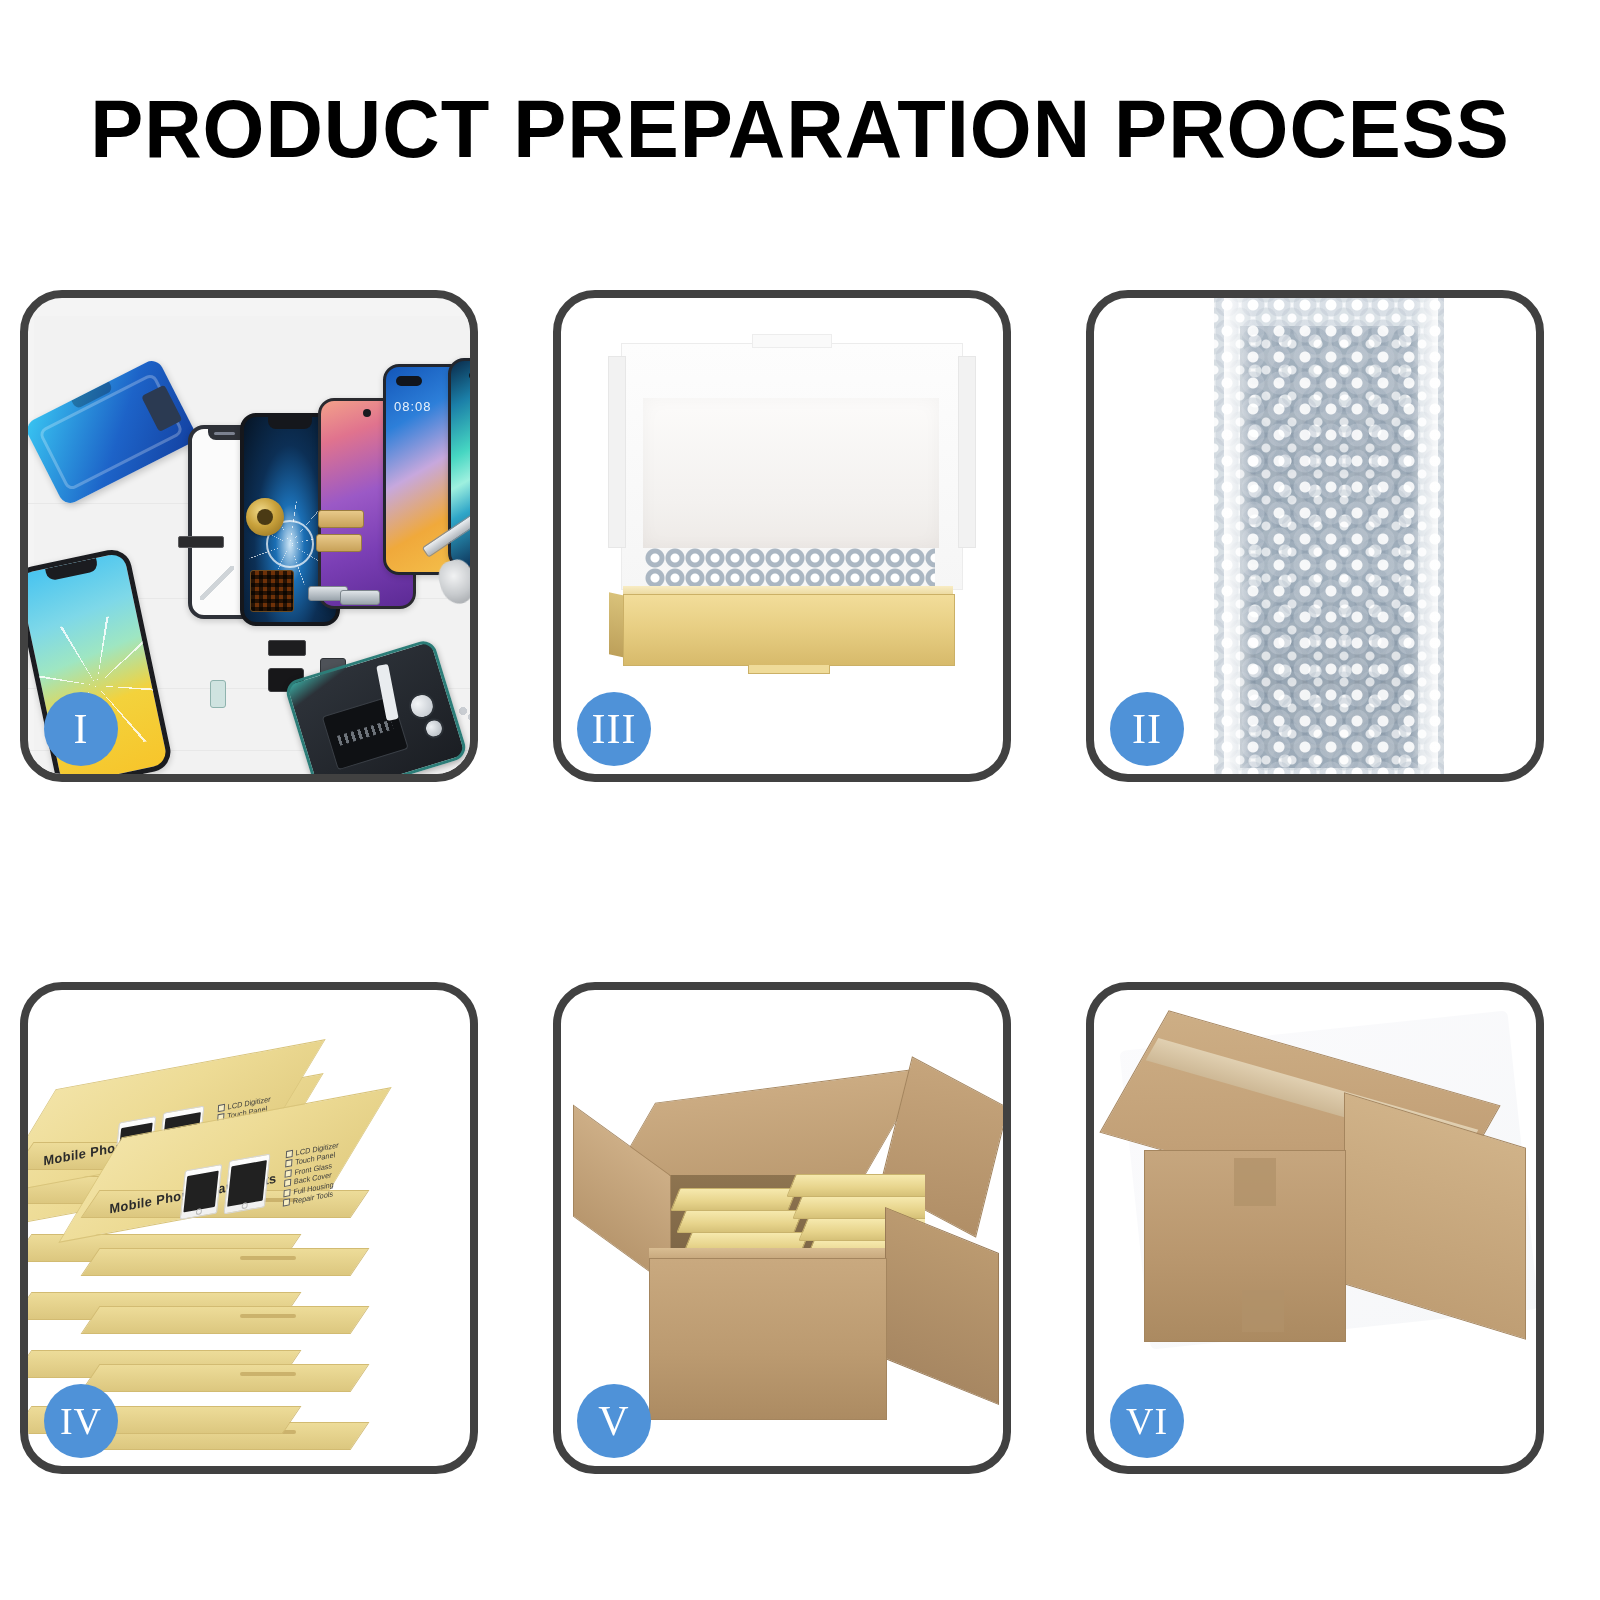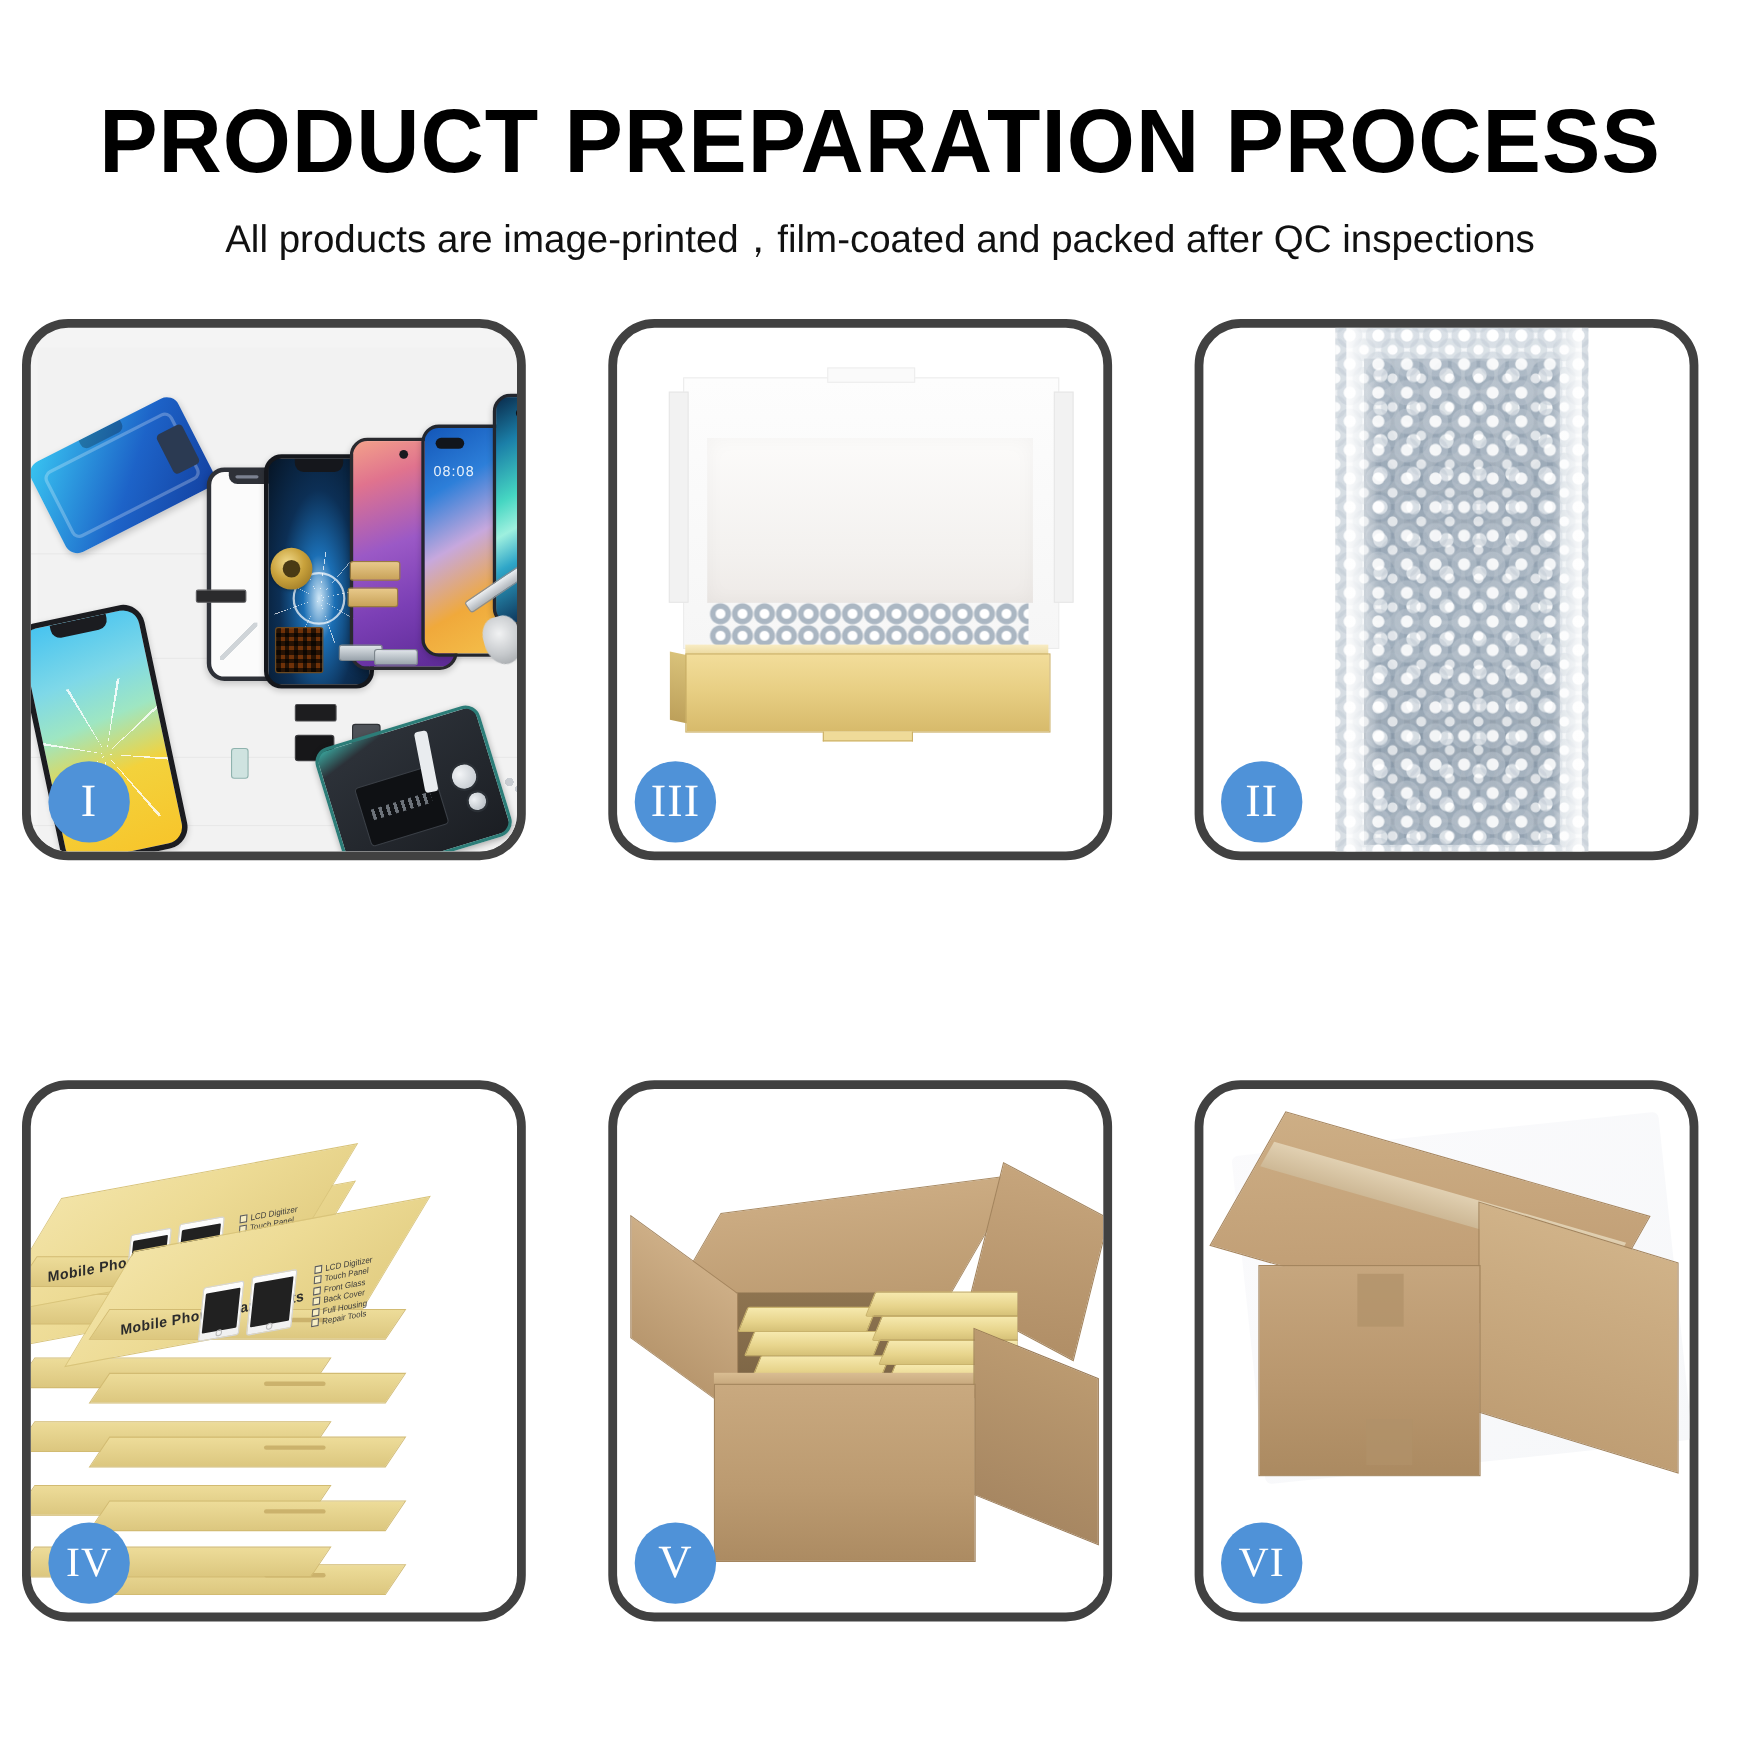--- a/index.html
+++ b/index.html
@@ -88,21 +88,21 @@
   .scr-crack .ring{position:absolute;left:50%;top:62%;width:44px;height:44px;
       transform:translate(-50%,-50%);border:2px solid rgba(255,255,255,.7);border-radius:50%;}
   .scr-crack .notch2{position:absolute;left:26%;top:0;width:48%;height:12px;background:#15171c;border-radius:0 0 8px 8px;}
 
   .scr-purple{left:290px;top:100px;width:92px;height:205px;
       background:linear-gradient(160deg,#f3a18a 0%,#e0738e 18%,#9b59c6 45%,#7b3fb5 70%,#5c2a95 100%);
       border:3px solid #2a2a2f;border-radius:16px;}
   .scr-purple .hole{position:absolute;left:50%;top:8px;width:8px;height:8px;
       transform:translateX(-50%);background:#1a1a1f;border-radius:50%;}
 
-  .scr-orange{left:355px;top:88px;width:92px;height:205px;
+  .scr-orange{left:355px;top:66px;width:92px;height:205px;
       background:linear-gradient(150deg,#1356b8 0%,#2d7fd9 25%,#c7a8dd 48%,#f0a93b 72%,#f5c44e 100%);
       border:3px solid #22262e;border-radius:16px;}
   .scr-orange .pill{position:absolute;left:10px;top:9px;width:26px;height:10px;
       background:#11151c;border-radius:6px;}
   .scr-orange .clk{position:absolute;left:8px;top:32px;color:#fff;font-size:13px;
       font-family:"Liberation Sans",sans-serif;letter-spacing:1px;opacity:.9;}
 
   .scr-teal{left:420px;top:60px;width:92px;height:205px;
       background:linear-gradient(150deg,#0a2a4a 0%,#1b7fa8 18%,#46d6c2 38%,#9ef0df 50%,#2fa6c8 62%,#0c2f55 85%,#07203c 100%);
       border:3px solid #22262e;border-radius:16px;}
@@ -298,21 +298,20 @@
   .p6 .tab2{position:absolute;left:148px;top:300px;width:42px;height:42px;
       background:rgba(176,146,106,.7);}
 </style>
 </head>
 <body>
 
 <div class="page">
 
   <div class="header">
     <div class="title">PRODUCT PREPARATION PROCESS</div>
-    <div class="subtitle">All products are image-printed，film-coated and packed after QC inspections</div>
   </div>
 
   <div class="grid">
 
     <div class="row r1">
 
       <div class="panel p1">
         <div class="panel-inner">
           <div class="sheet"></div>
           <div class="hline" style="top:205px"></div>

